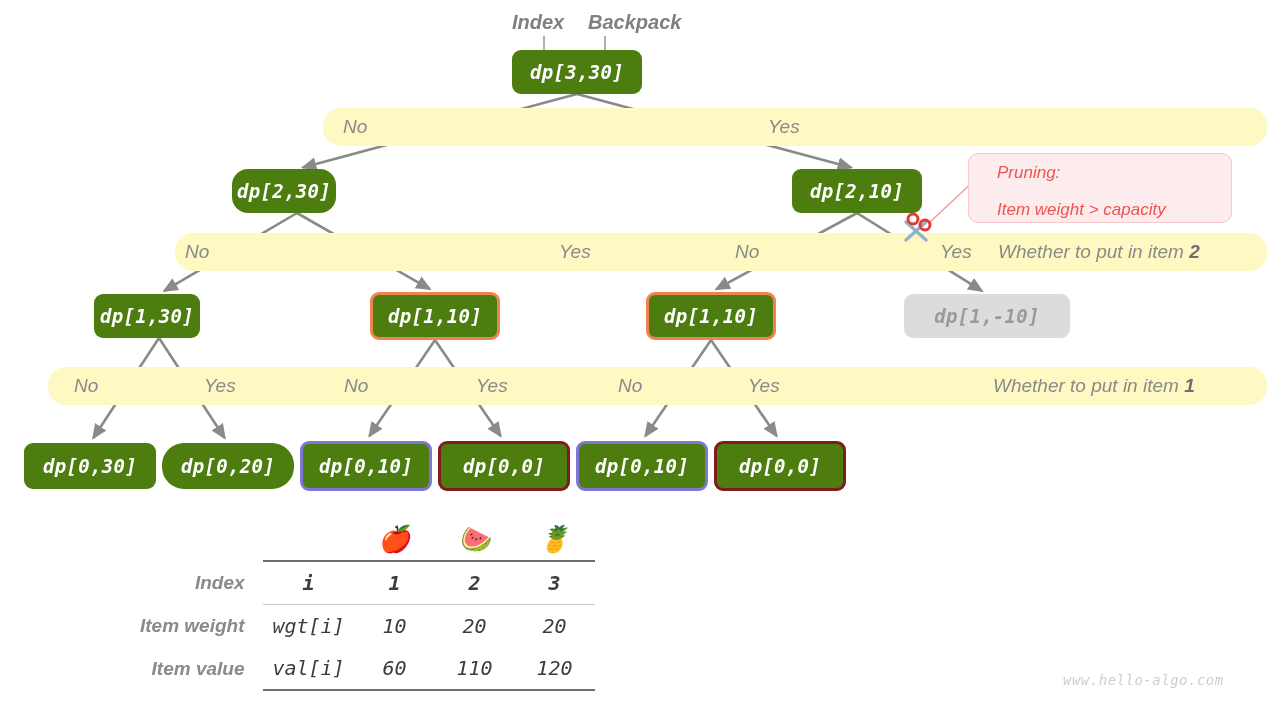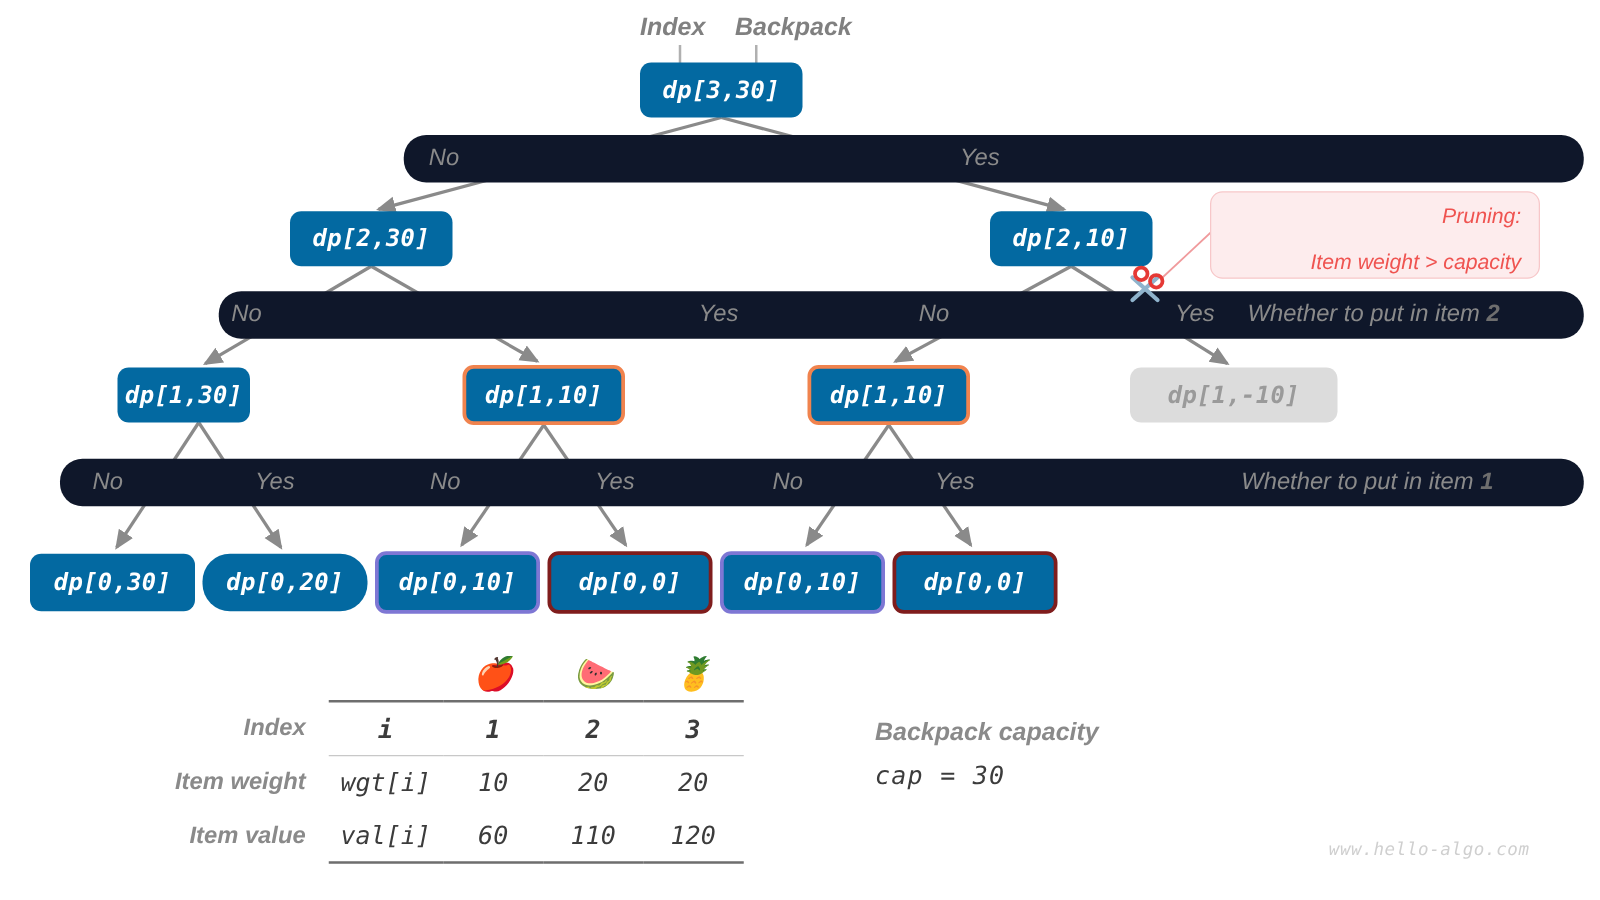--- a/index.html
+++ b/index.html
@@ -4,44 +4,44 @@
 <style>
   html,body{margin:0;padding:0;background:#ffffff;}
   body{width:1280px;height:720px;position:relative;overflow:hidden;
        font-family:"Liberation Sans",sans-serif;}
   #stage{position:absolute;left:0;top:0;width:1280px;height:720px;font-style:italic;}
 
   svg.edges{position:absolute;left:0;top:0;width:1280px;height:720px;
             pointer-events:none;}
 
   
-  .levelbar{position:absolute;background:#0f172a;border-radius:18px;height:36px;}
+  .levelbar{position:absolute;background:#fef9c3;border-radius:18px;height:36px;}
   .levelbar .lbl{position:absolute;top:50%;transform:translateY(-50%);
         color:#8a8a8a;font-size:19px;white-space:nowrap;}
   .levelbar .lbl b{color:#6e6e6e;font-weight:bold;}
 
   
-  .node{position:absolute;background:#0369a1;border-radius:9px;
+  .node{position:absolute;background:#4d7c0f;border-radius:9px;
         display:flex;align-items:center;justify-content:center;
         color:#ffffff;font-family:"DejaVu Sans Mono",monospace;
         font-size:19px;font-weight:bold;letter-spacing:.3px;
         box-sizing:border-box;}
   .node.orange{border:3px solid #f0834e;}
   .node.purple{border:3px solid #7e77d4;}
   .node.blue{border:3px solid #7f1d1d;}
   .node.dim{background:#dcdcdc;color:#9a9a9a;}
 
   
   .hdr{position:absolute;color:#808080;font-size:20px;font-weight:bold;
        white-space:nowrap;}
   .tick{position:absolute;width:2px;background:#9a9a9a;}
 
   
   .prune{position:absolute;background:#fdeced;border:1px solid #f7c7c9;
-         border-radius:10px;padding:9px 14px;box-sizing:border-box;text-align:right;}
+         border-radius:10px;padding:9px 28px;box-sizing:border-box;}
   .prune .l1{color:#ef5350;font-size:17px;font-weight:bold;white-space:nowrap;}
   .prune .l1 span{font-weight:normal;}
   .prune .l2{color:#ef5350;font-size:17px;white-space:nowrap;margin-top:17px;}
 
   
   #tbl{position:absolute;left:140px;top:518px;}
   #tbl table{border-collapse:collapse;}
   #tbl td{padding:0;}
   .rowlab{color:#8a8a8a;font-size:19px;font-weight:bold;text-align:right;
           padding-right:18px !important;height:42px;white-space:nowrap;}
@@ -114,21 +114,21 @@
         <span class="lbl" style="left: 296px;">No</span>
         <span class="lbl" style="left: 428px;">Yes</span>
         <span class="lbl" style="left: 570px;">No</span>
         <span class="lbl" style="left: 700px;">Yes</span>
         <span class="lbl" style="left: 945px;">Whether to put in item <b>1</b></span>
       </div>
     </div>
 
   <div id="node-group">
       <div class="node" style="left: 512px; top: 50px; width: 130px; height: 44px;">dp[3,30]</div>
-      <div class="node" style="left: 232px; top: 169px; width: 130px; height: 44px;">dp[2,30]</div>
+      <div class="node" style="left: 232px; top: 169px; width: 104px; height: 44px; border-radius: 16px;">dp[2,30]</div>
       <div class="node" style="left: 792px; top: 169px; width: 130px; height: 44px;">dp[2,10]</div>
       <div class="node" style="left: 94px; top: 294px; width: 106px; height: 44px;">dp[1,30]</div>
       <div class="node orange" style="left: 370px; top: 292px; width: 130px; height: 48px;">dp[1,10]</div>
       <div class="node orange" style="left: 646px; top: 292px; width: 130px; height: 48px;">dp[1,10]</div>
       <div class="node dim" style="left: 904px; top: 294px; width: 166px; height: 44px;">dp[1,-10]</div>
       <div class="node" style="left: 24px; top: 443px; width: 132px; height: 46px;">dp[0,30]</div>
       <div class="node" style="left: 162px; top: 443px; width: 132px; height: 46px; border-radius: 22px;">dp[0,20]</div>
       <div class="node purple" style="left: 300px; top: 441px; width: 132px; height: 50px;">dp[0,10]</div>
       <div class="node blue" style="left: 438px; top: 441px; width: 132px; height: 50px;">dp[0,0]</div>
       <div class="node purple" style="left: 576px; top: 441px; width: 132px; height: 50px;">dp[0,10]</div>
@@ -179,19 +179,15 @@
             <td class="rowlab">Item value</td>
             <td class="cellmono bBot">val[i]</td>
             <td class="cellmono bBot">60</td>
             <td class="cellmono bBot">110</td>
             <td class="cellmono bBot">120</td>
           </tr>
         </tbody>
     </table>
   </div>
 
-  <div id="cap">
-    <div class="t">Backpack capacity</div>
-    <div class="v">cap = 30</div>
-  </div>
 
   <div id="wm">www.hello-algo.com</div>
 </div>
 
 </body></html>

